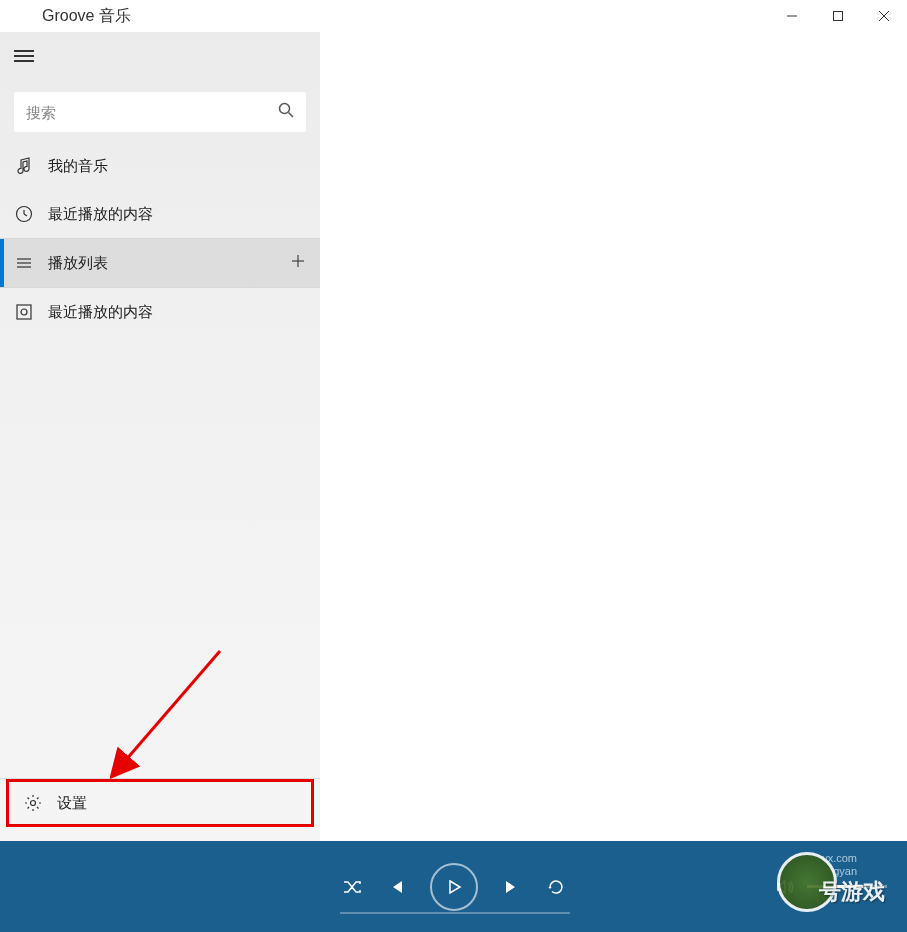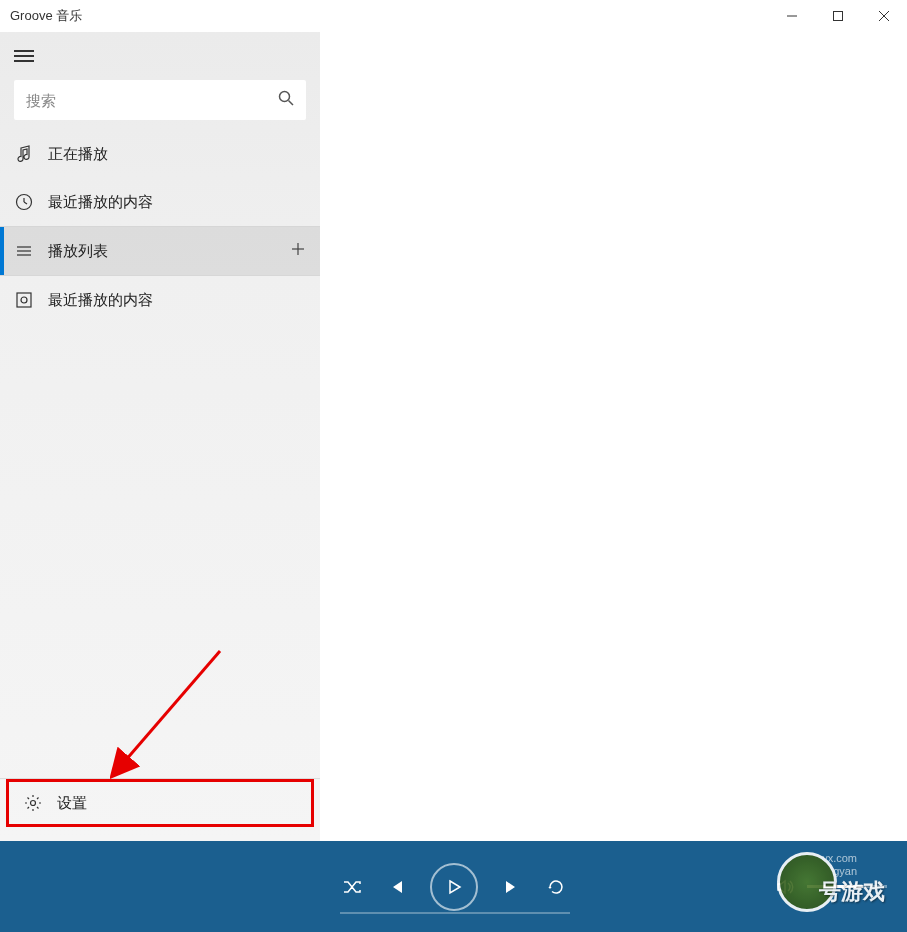--- a/index.html
+++ b/index.html
@@ -1,31 +1,31 @@
 <!DOCTYPE html>
 <html><head>
   <meta charset="utf-8">
   <style>
     * { margin: 0; padding: 0; box-sizing: border-box; font-family: "Segoe UI", "Microsoft YaHei", sans-serif; }
     body { width: 907px; height: 932px; background: #fff; overflow: hidden; position: relative; }
     
     .titlebar { height: 32px; display: flex; align-items: center; padding-left: 10px; background: #fff; }
-    .titlebar-title { font-size: 13px; color: #333; flex: 1; }
+    .titlebar-title { font-size: 16px; color: #333; flex: 1; margin-left: 32px; }
     .window-controls { display: flex; }
     .window-btn { width: 46px; height: 32px; display: flex; align-items: center; justify-content: center; cursor: pointer; }
     
     .app-body { display: flex; height: 809px; }
     
     .sidebar { width: 320px; background: linear-gradient(to bottom, #ebebeb 0%, #f0f0f0 30%, #f5f5f5 100%); display: flex; flex-direction: column; position: relative; }
     
     .hamburger { height: 48px; display: flex; align-items: center; padding-left: 14px; cursor: pointer; }
     .hamburger-icon { width: 20px; }
     .hamburger-icon div { height: 2px; background: #333; margin: 3px 0; }
     
-    .search-box { margin: 0 14px 10px; height: 40px; background: #fff; display: flex; align-items: center; padding: 0 12px; border-radius: 2px; }
+    .search-box { margin: 12px 14px 10px; height: 40px; background: #fff; display: flex; align-items: center; padding: 0 12px; border-radius: 2px; }
     .search-input { flex: 1; border: none; outline: none; font-size: 15px; background: transparent; }
     .search-input::placeholder { color: #888; }
     .search-icon { color: #555; }
     
     .nav-list { flex: 1; }
     .nav-item { height: 48px; display: flex; align-items: center; padding: 0 14px; cursor: pointer; position: relative; }
     .nav-item.active { background: rgba(0,0,0,0.08); }
     .nav-item.active::before { content: ''; position: absolute; left: 0; top: 0; bottom: 0; width: 4px; background: #0078d4; }
     .nav-icon { width: 20px; height: 20px; margin-right: 14px; display: flex; align-items: center; justify-content: center; color: #333; }
     .nav-label { font-size: 15px; color: #222; flex: 1; }
@@ -100,21 +100,21 @@
       </span>
     </div>
 
     <div class="nav-list">
       <div class="nav-item">
         <span class="nav-icon">
           <svg width="18" height="18" viewBox="0 0 18 18">
               <path d="M6 3 L14 1 L14 12 A2.5 2.5 0 1 1 12 9.5 L12 4 L8 5 L8 14 A2.5 2.5 0 1 1 6 11.5 Z" fill="none" stroke="currentColor" stroke-width="1.2"></path>
             </svg>
         </span>
-        <span class="nav-label">正在播放</span>
+        <span class="nav-label">我的音乐</span>
       </div>
 
       <div class="nav-item">
         <span class="nav-icon">
           <svg width="18" height="18" viewBox="0 0 18 18">
               <circle cx="9" cy="9" r="7.5" fill="none" stroke="currentColor" stroke-width="1.2"></circle>
               <line x1="9" y1="5" x2="9" y2="9" stroke="currentColor" stroke-width="1.2"></line>
               <line x1="9" y1="9" x2="12" y2="11" stroke="currentColor" stroke-width="1.2"></line>
             </svg>
         </span>

